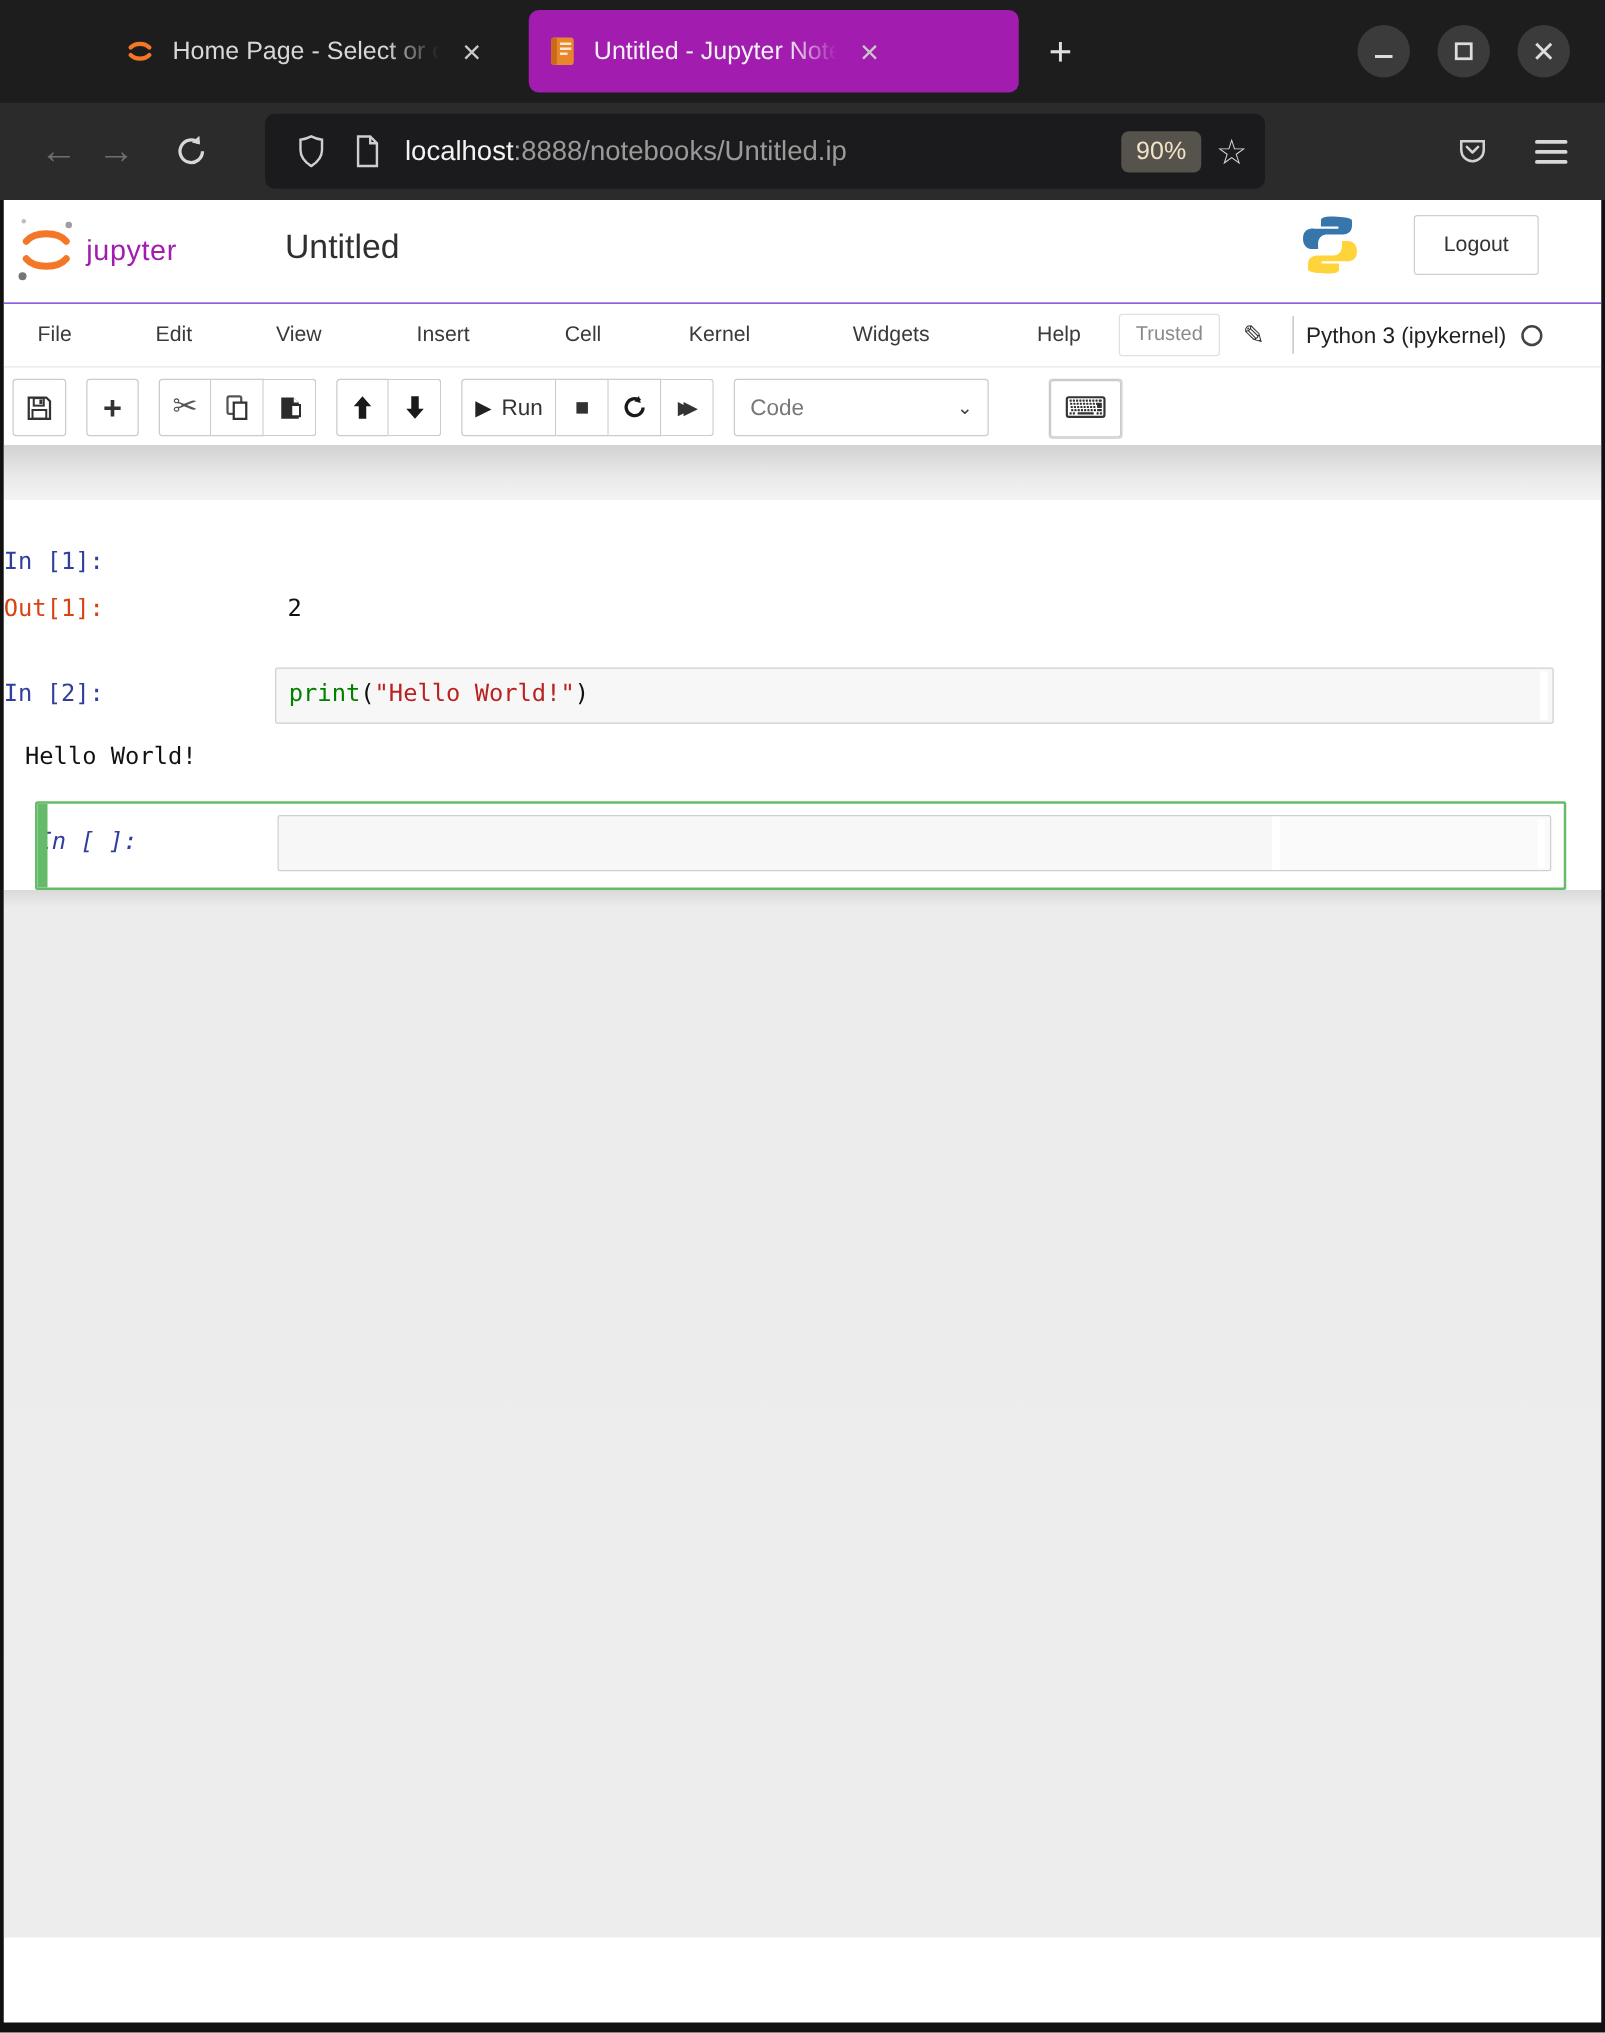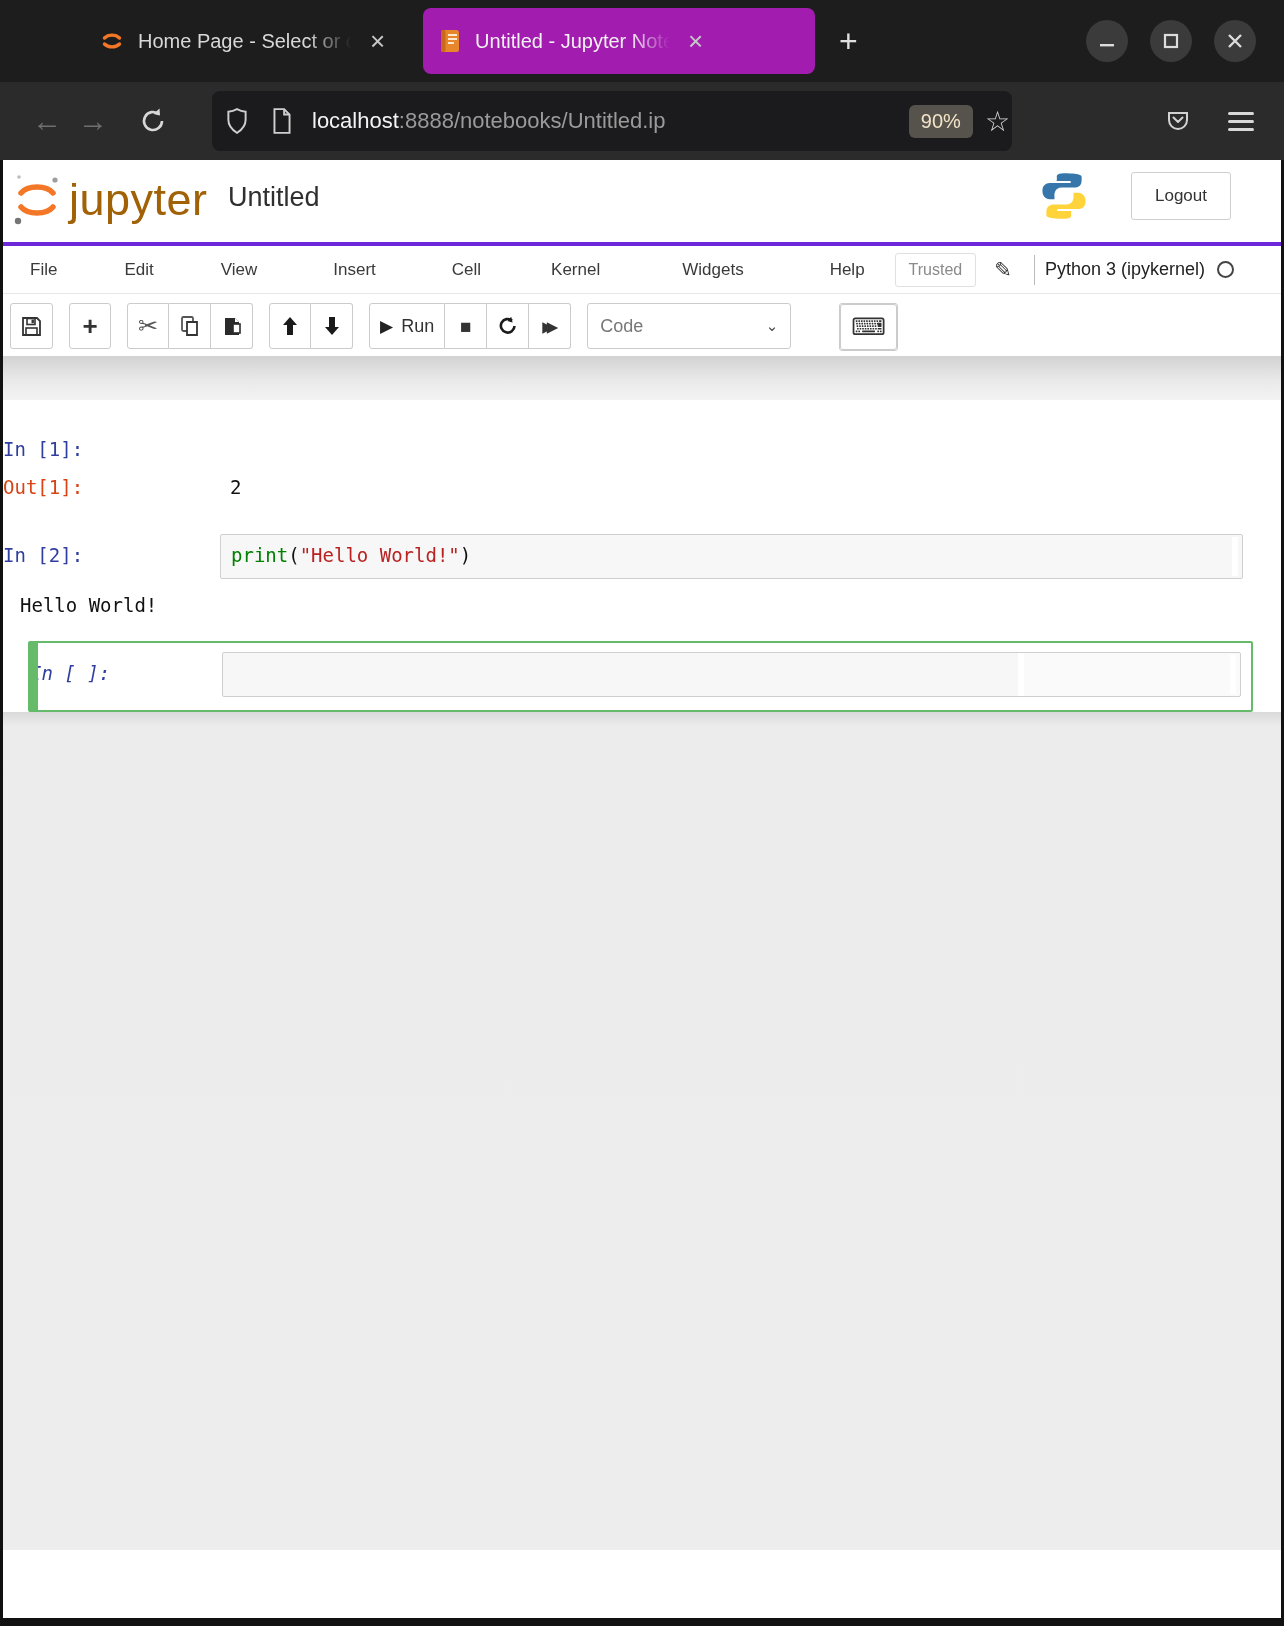--- a/index.html
+++ b/index.html
@@ -40,21 +40,21 @@
 
   .navbar {
     position:absolute; left:0; top:82px; width:1284px; height:78px;
     background:#2b2b2b; display:flex; align-items:center;
   }
   .nav-arrow { font-size:30px; color:#6f6f6f; width:46px; text-align:center; }
   .nav-back { margin-left:24px; }
   .nav-reload { margin-left:14px; width:46px; display:flex; justify-content:center; }
   .urlbar {
     margin-left:36px; width:800px; height:60px; background:#1b1b1d;
-    border-radius:8px; display:flex; align-items:center; padding:0 2px;
+    border-radius:8px; display:flex; align-items:center; padding:0 14px;
   }
   .urlbar .icn { margin:0 10px; display:flex; }
   .url-text { font-size:22px; margin-left:8px; white-space:nowrap; overflow:hidden; flex:1;
     -webkit-mask-image:linear-gradient(90deg,#000 88%,transparent 99%);
             mask-image:linear-gradient(90deg,#000 88%,transparent 99%);
   }
   .url-host { color:#f3f3f3; }
   .url-path { color:#9a9a9a; }
   .zoom-chip {
     background:#56524c; color:#f2e3c8; font-size:20px; border-radius:6px;
@@ -64,31 +64,31 @@
   .nav-right { margin-left:auto; margin-right:30px; display:flex; align-items:center; gap:36px; }
   .hamburger div { width:26px; height:3px; background:#d8d8d8; margin:5px 0; border-radius:2px; }
 
   
   .page {
     position:absolute; left:3px; top:160px; width:1278px; height:1458px;
     background:#fff; overflow:hidden;
   }
   .nb-header { position:relative; height:82px; }
   .logo { position:absolute; left:8px; top:12px; display:flex; align-items:center; }
-  .logo-text { font-size:45px; color:#a16207; margin-left:6px; letter-spacing:0.5px; }
+  .logo-text { font-size:23px; color:#a21caf; margin-left:6px; letter-spacing:0.5px; }
   .nb-title { position:absolute; left:225px; top:22px; font-size:27px; color:#2f2f2f; }
   .py-logo { position:absolute; right:192px; top:10px; }
   .logout {
     position:absolute; right:50px; top:12px; width:100px; height:48px;
     background:#fff; border:1px solid #cfcfcf; border-radius:3px;
     font-size:17px; color:#333; display:flex; align-items:center; justify-content:center;
   }
 
   .menubar {
-    height:52px; border-top:4px solid #6d28d9; border-bottom:1px solid #e7e7e7;
+    height:52px; border-top:1px solid #6d28d9; border-bottom:1px solid #e7e7e7;
     display:flex; align-items:center; font-size:17px; color:#3a3a3a;
   }
   .menu-item { padding:0 12px; }
   .m-file{margin-left:15px} .m-edit{margin-left:43px} .m-view{margin-left:43px}
   .m-insert{margin-left:52px} .m-cell{margin-left:52px} .m-kernel{margin-left:46px}
   .m-widgets{margin-left:58px} .m-help{margin-left:62px}
   .trusted {
     margin-left:18px; border:1px solid #e0e0e0; border-radius:3px;
     color:#8a8a8a; font-size:16px; padding:7px 13px;
   }

